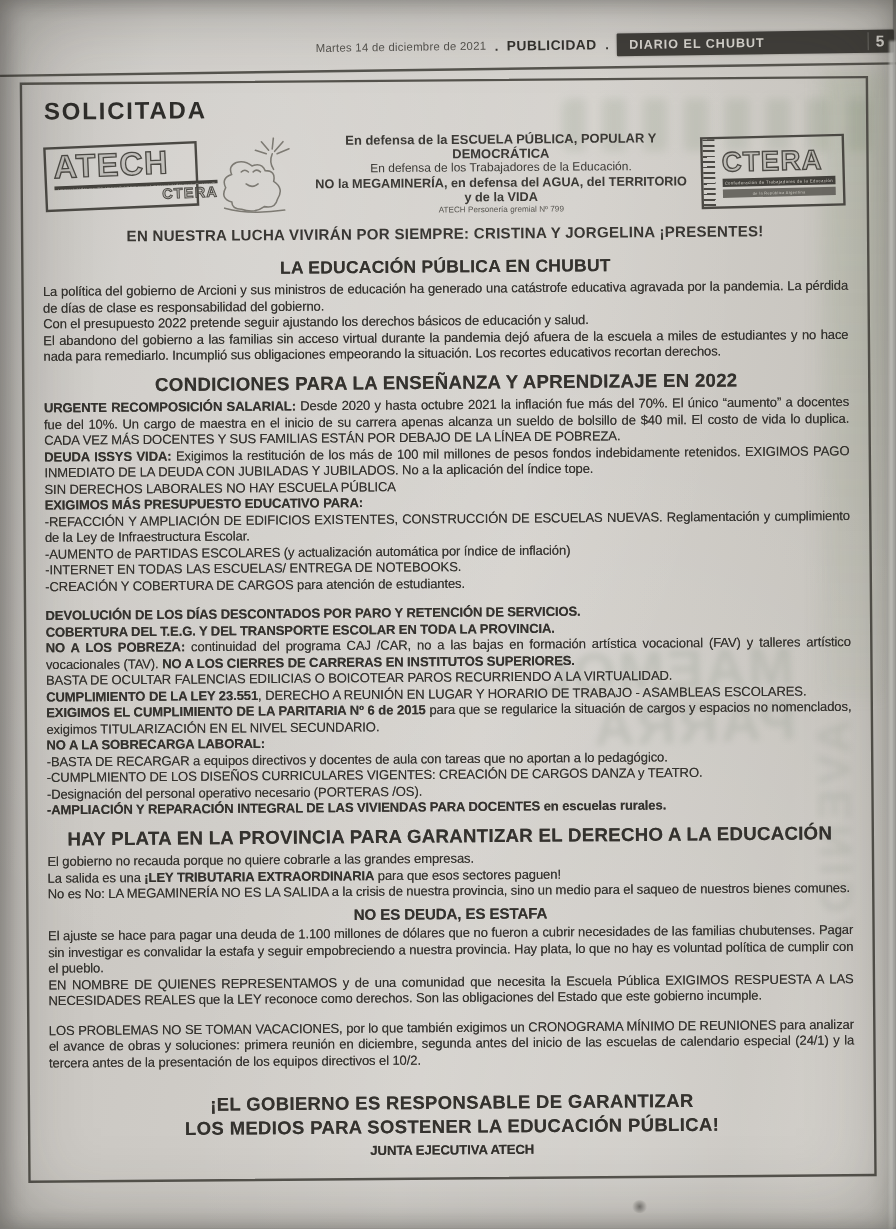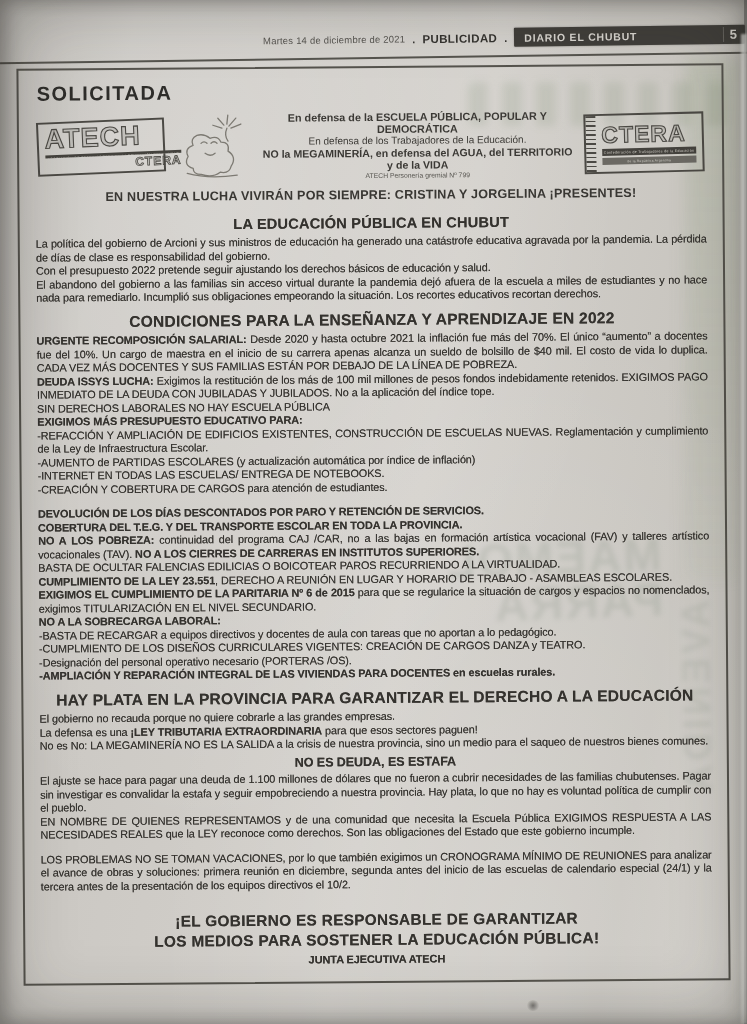--- a/index.html
+++ b/index.html
@@ -166,42 +166,42 @@
 
   <div class="tribute">EN NUESTRA LUCHA VIVIRÁN POR SIEMPRE: CRISTINA Y JORGELINA ¡PRESENTES!</div>
 
   <div class="body-blocks">
       <div class="blk blk-h1"><b>LA EDUCACIÓN PÚBLICA EN CHUBUT</b></div>
       <div class="blk blk-p"><span>La política del gobierno de Arcioni y sus ministros de educación ha generado una catástrofe educativa agravada por la pandemia. La pérdida de días de clase es responsabilidad del gobierno.</span></div>
       <div class="blk blk-p"><span>Con el presupuesto 2022 pretende seguir ajustando los derechos básicos de educación  y salud.</span></div>
       <div class="blk blk-p"><span>El abandono del gobierno a las familias sin acceso virtual durante la pandemia dejó afuera de la escuela a miles de estudiantes y no hace nada para remediarlo. Incumplió sus obligaciones empeorando la situación. Los recortes educativos recortan derechos.</span></div>
       <div class="blk blk-h2"><b>CONDICIONES PARA LA ENSEÑANZA Y APRENDIZAJE EN 2022</b></div>
       <div class="blk blk-p"><b>URGENTE RECOMPOSICIÓN SALARIAL:</b><span> Desde 2020 y hasta octubre 2021 la inflación fue más del 70%. El único “aumento” a docentes fue del 10%.  Un cargo de maestra en el inicio de su carrera apenas alcanza un sueldo de bolsillo de $40 mil. El costo de vida lo duplica. CADA VEZ MÁS DOCENTES Y SUS FAMILIAS ESTÁN POR DEBAJO DE LA LÍNEA DE POBREZA.</span></div>
-      <div class="blk blk-p"><b>DEUDA ISSYS LUCHA:</b><span> Exigimos la restitución de los más de 100 mil millones de pesos fondos indebidamente retenidos. EXIGIMOS PAGO INMEDIATO DE LA DEUDA CON JUBILADAS Y JUBILADOS. No a la aplicación del índice tope.</span></div>
+      <div class="blk blk-p"><b>DEUDA ISSYS VIDA:</b><span> Exigimos la restitución de los más de 100 mil millones de pesos fondos indebidamente retenidos. EXIGIMOS PAGO INMEDIATO DE LA DEUDA CON JUBILADAS Y JUBILADOS. No a la aplicación del índice tope.</span></div>
       <div class="blk blk-p"><span>SIN DERECHOS LABORALES NO HAY ESCUELA PÚBLICA</span></div>
       <div class="blk blk-pb"><b>EXIGIMOS MÁS PRESUPUESTO EDUCATIVO PARA:</b></div>
       <div class="blk blk-p"><span>-REFACCIÓN Y AMPLIACIÓN DE EDIFICIOS EXISTENTES, CONSTRUCCIÓN DE ESCUELAS NUEVAS. Reglamentación y cumplimiento de la Ley de Infraestructura Escolar.</span></div>
       <div class="blk blk-p"><span>-AUMENTO de PARTIDAS  ESCOLARES (y actualización automática por índice de inflación)</span></div>
       <div class="blk blk-p"><span>-INTERNET EN TODAS LAS ESCUELAS/ ENTREGA DE NOTEBOOKS.</span></div>
       <div class="blk blk-p"><span>-CREACIÓN Y COBERTURA DE CARGOS para atención de estudiantes.</span></div>
       <div class="blk blk-gap"></div>
       <div class="blk blk-pb"><b>DEVOLUCIÓN DE LOS DÍAS DESCONTADOS POR PARO Y RETENCIÓN DE SERVICIOS.</b></div>
       <div class="blk blk-pb"><b>COBERTURA DEL T.E.G. Y DEL TRANSPORTE ESCOLAR EN TODA LA PROVINCIA.</b></div>
       <div class="blk blk-p"><b>NO A LOS POBREZA:</b><span> continuidad del programa CAJ /CAR, no a las bajas en formación artística vocacional (FAV) y talleres artístico vocacionales (TAV). </span><b>NO A LOS CIERRES DE CARRERAS EN INSTITUTOS SUPERIORES.</b></div>
       <div class="blk blk-p"><span>BASTA DE OCULTAR FALENCIAS EDILICIAS O BOICOTEAR PAROS RECURRIENDO A LA VIRTUALIDAD.</span></div>
       <div class="blk blk-p"><b>CUMPLIMIENTO DE LA LEY 23.551</b><span>, DERECHO A REUNIÓN EN LUGAR Y HORARIO DE TRABAJO - ASAMBLEAS ESCOLARES.</span></div>
       <div class="blk blk-p"><b>EXIGIMOS EL CUMPLIMIENTO DE LA  PARITARIA Nº 6 de 2015</b><span> para que se regularice la situación de cargos y espacios no nomenclados, exigimos TITULARIZACIÓN EN EL NIVEL SECUNDARIO.</span></div>
       <div class="blk blk-pb"><b>NO A LA SOBRECARGA LABORAL:</b></div>
       <div class="blk blk-p"><span>-BASTA DE RECARGAR a equipos directivos y docentes de aula con tareas que no aportan a lo pedagógico.</span></div>
       <div class="blk blk-p"><span>-CUMPLMIENTO DE LOS DISEÑOS CURRICULARES VIGENTES: CREACIÓN DE CARGOS  DANZA y TEATRO.</span></div>
       <div class="blk blk-p"><span>-Designación del personal operativo necesario (PORTERAS /OS).</span></div>
       <div class="blk blk-pb"><b>-AMPLIACIÓN Y REPARACIÓN INTEGRAL DE LAS VIVIENDAS PARA DOCENTES en escuelas rurales.</b></div>
       <div class="blk blk-h2"><b>HAY PLATA EN LA PROVINCIA PARA GARANTIZAR EL DERECHO A LA EDUCACIÓN</b></div>
       <div class="blk blk-p"><span>El gobierno no recauda porque no quiere cobrarle a las grandes empresas.</span></div>
-      <div class="blk blk-p"><span>La defensa es una  </span><b>¡LEY TRIBUTARIA EXTRAORDINARIA</b><span> para que esos sectores paguen!</span></div>
+      <div class="blk blk-p"><span>La salida es una  </span><b>¡LEY TRIBUTARIA EXTRAORDINARIA</b><span> para que esos sectores paguen!</span></div>
       <div class="blk blk-p"><span>No es No: LA MEGAMINERÍA NO ES LA SALIDA a la crisis de nuestra provincia, sino un medio para el saqueo de nuestros bienes comunes.</span></div>
       <div class="blk blk-h3"><b>NO ES DEUDA, ES ESTAFA</b></div>
       <div class="blk blk-p"><span>El ajuste se hace para pagar una deuda de 1.100 millones de dólares que no fueron a cubrir necesidades de las familias chubutenses. Pagar sin investigar es convalidar la estafa y seguir empobreciendo a nuestra provincia.   Hay plata, lo que no hay es voluntad política de cumplir con el pueblo.</span></div>
       <div class="blk blk-p"><span>EN NOMBRE DE QUIENES REPRESENTAMOS  y de una comunidad que necesita la Escuela Pública EXIGIMOS  RESPUESTA A LAS NECESIDADES REALES que la LEY reconoce como derechos. Son las obligaciones del Estado que este gobierno incumple.</span></div>
       <div class="blk blk-gap"></div>
       <div class="blk blk-p"><span>LOS PROBLEMAS NO SE TOMAN VACACIONES, por lo que también exigimos  un CRONOGRAMA MÍNIMO DE REUNIONES para analizar el avance de obras y soluciones: primera reunión en diciembre, segunda antes del inicio de las escuelas de calendario especial (24/1) y la tercera antes de la presentación de los equipos directivos el 10/2.</span></div>
       <div class="blk blk-gap-lg"></div>
       <div class="blk blk-close"><b>¡EL GOBIERNO ES RESPONSABLE DE GARANTIZAR</b></div>
       <div class="blk blk-close"><b>LOS MEDIOS PARA SOSTENER LA EDUCACIÓN PÚBLICA!</b></div>
       <div class="blk blk-sig"><b>JUNTA EJECUTIVA ATECH</b></div>

